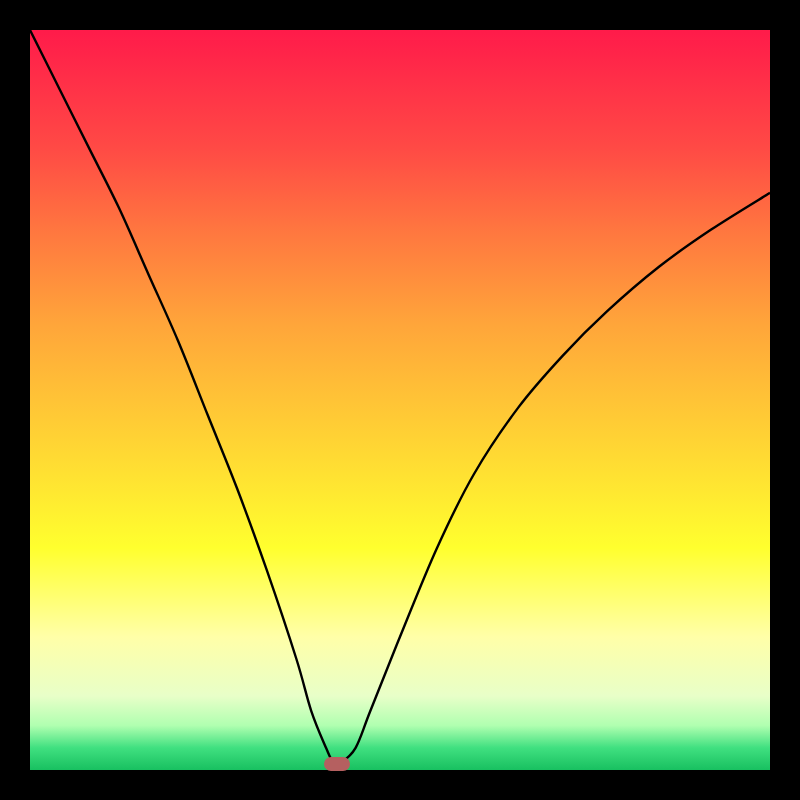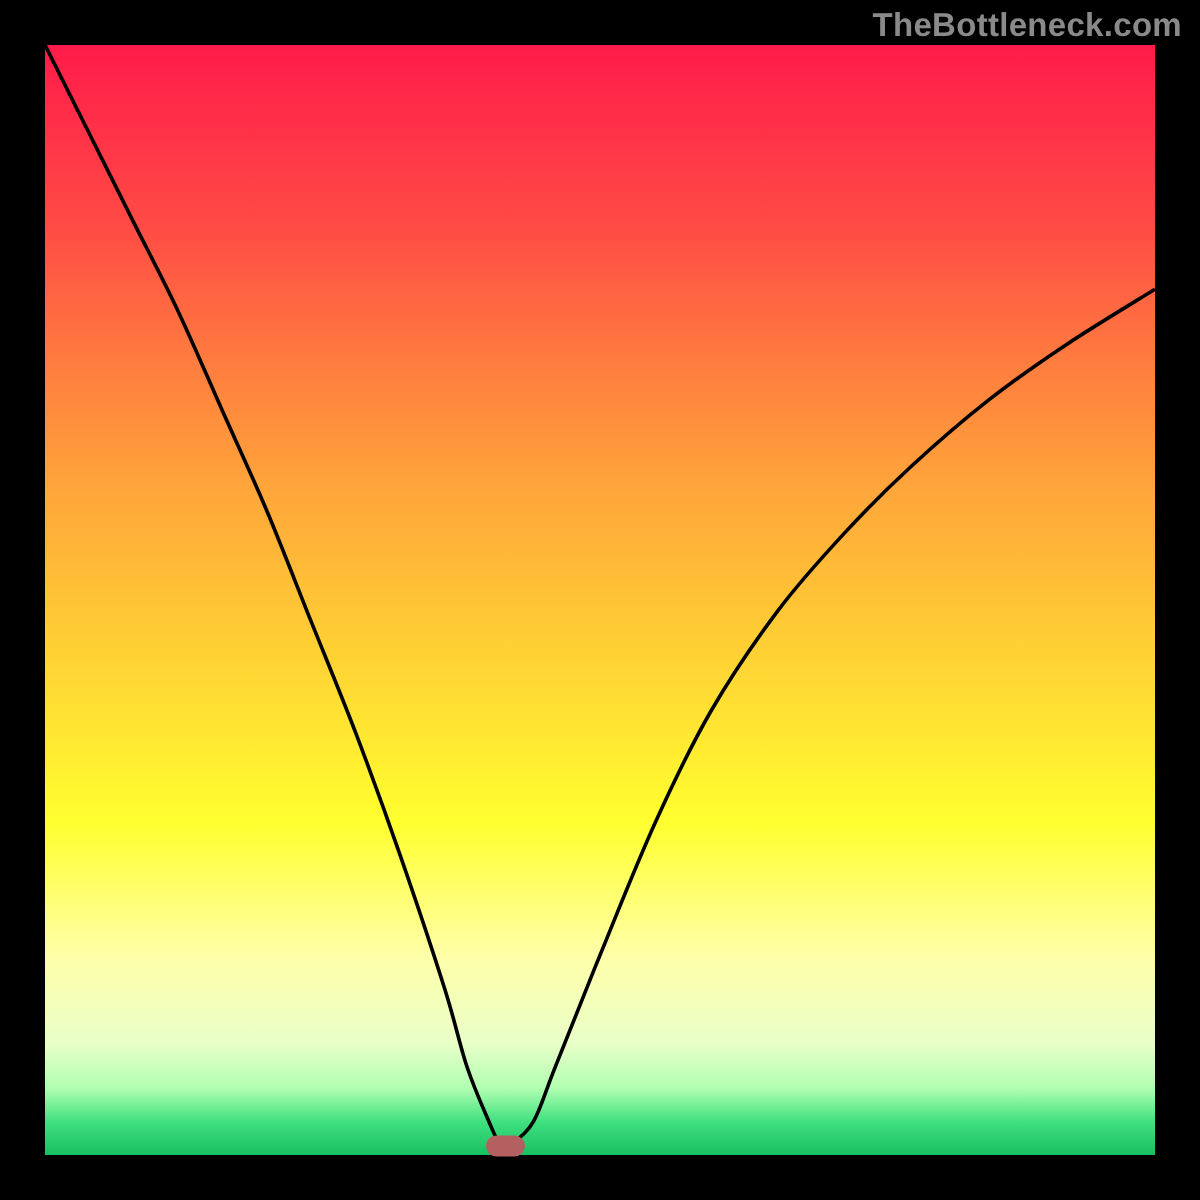--- a/index.html
+++ b/index.html
@@ -72,14 +72,13 @@
 <div class="frame">
 
   <div class="plot-area"></div>
 
   <svg id="curve" class="curve-layer" viewBox="0 0 740 740" preserveAspectRatio="none">
     <path id="curve-path" d="M 0 0 C 4.933333333333334 9.866666666666655 19.733333333333334 39.4666666666666 29.6 59.19999999999993 C 39.46666666666667 78.93333333333327 49.333333333333336 98.66666666666663 59.2 118.39999999999998 C 69.06666666666666 138.13333333333333 78.93333333333334 156.63333333333335 88.8 177.60000000000002 C 98.66666666666666 198.5666666666667 108.53333333333333 222 118.4 244.2 C 128.26666666666668 266.4 138.13333333333333 287.3666666666667 148 310.8 C 157.86666666666667 334.23333333333335 167.73333333333332 360.1333333333333 177.6 384.8 C 187.46666666666667 409.4666666666667 197.33333333333334 432.9 207.20000000000002 458.8 C 217.0666666666667 484.70000000000005 226.93333333333334 511.83333333333337 236.8 540.2 C 246.66666666666669 568.5666666666667 259 605.5666666666667 266.4 629 C 273.79999999999995 652.4333333333333 276.26666666666665 666 281.2 680.8 C 286.1333333333333 695.5999999999999 292.3 709.1666666666666 296 717.8 C 299.7 726.4333333333333 300.9333333333333 730.1333333333333 303.4 732.6 C 305.8666666666667 735.0666666666667 307.1 735.0666666666667 310.8 732.6 C 314.5 730.1333333333333 320.6666666666667 726.4333333333333 325.6 717.8 C 330.53333333333336 709.1666666666666 333.00000000000006 699.3 340.40000000000003 680.8 C 347.8 662.3 358.9 633.9333333333333 370 606.8 C 381.1 579.6666666666666 394.66666666666674 545.1333333333333 407.00000000000006 518 C 419.33333333333337 490.8666666666667 430.43333333333334 467.43333333333334 444 444 C 457.56666666666666 420.56666666666666 473.6 397.1333333333334 488.40000000000003 377.40000000000003 C 503.20000000000005 357.6666666666667 518 341.6333333333333 532.8 325.59999999999997 C 547.5999999999999 309.5666666666666 561.1666666666667 296 577.2 281.2 C 593.2333333333333 266.4 611.7333333333333 250.36666666666662 629 236.79999999999995 C 646.2666666666667 223.2333333333333 662.3000000000001 212.1333333333334 680.8000000000001 199.80000000000007 C 699.3000000000001 187.46666666666673 730.1333333333333 168.96666666666664 740 162.79999999999995" fill="none" stroke="#000" stroke-width="2.4"></path>
   </svg>
 
   <div id="marker" class="marker" style="left: 324.1px; top: 757.08px;"></div>
 
-  <div class="watermark">TheBottleneck.com</div>
 </div>
 
 </body></html>

